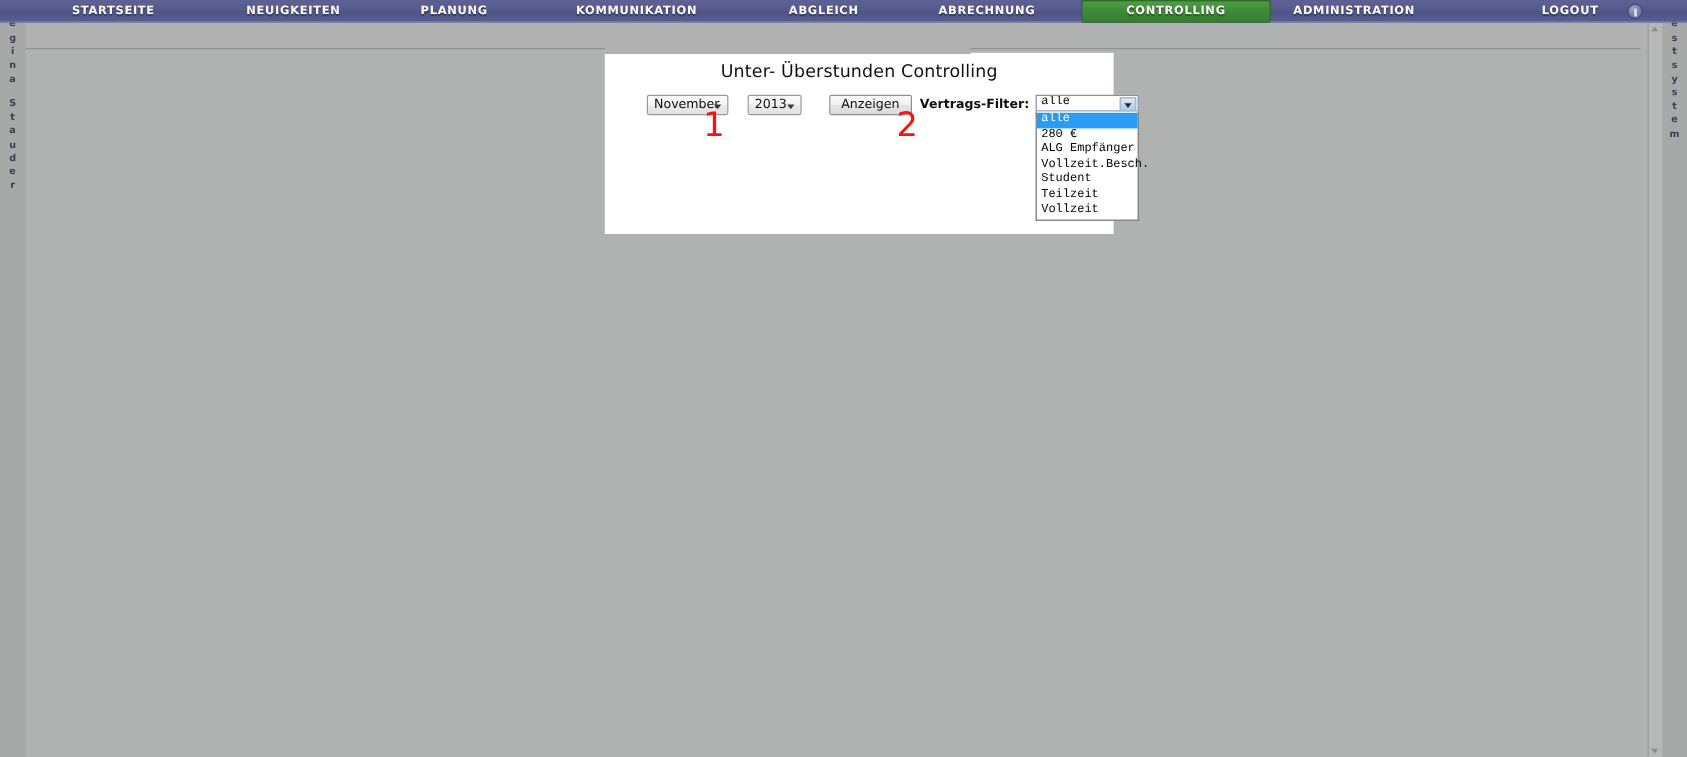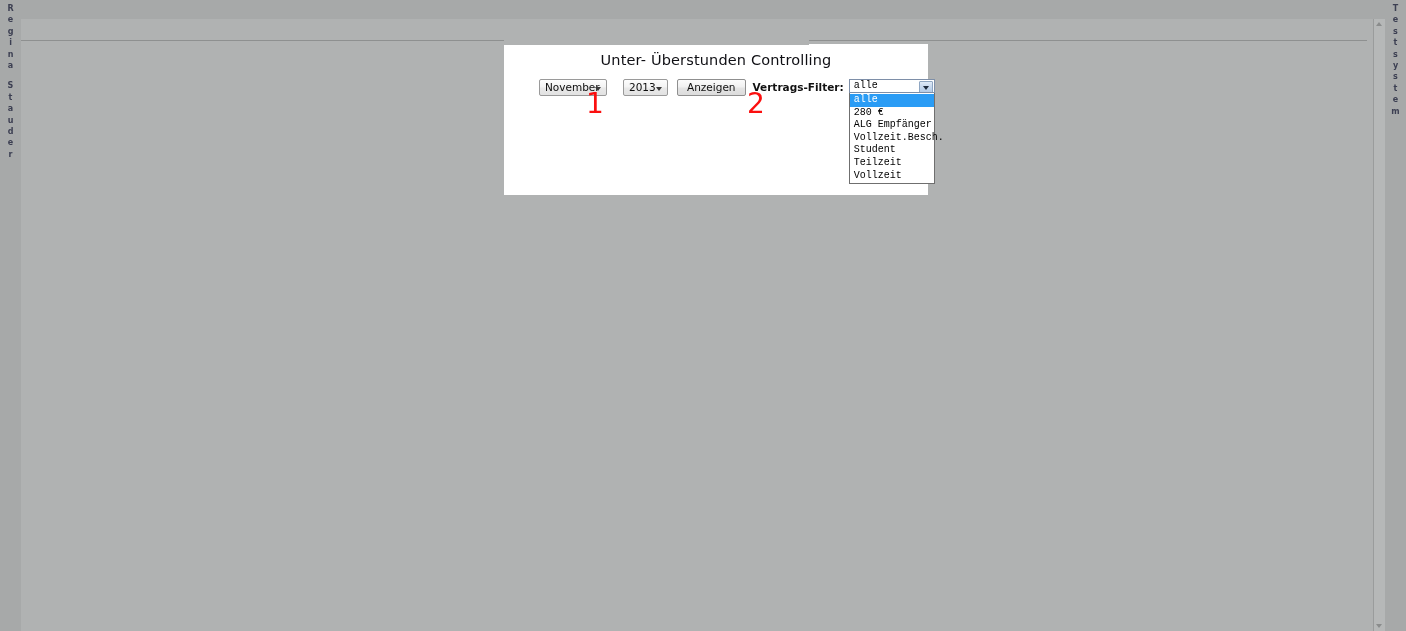--- a/index.html
+++ b/index.html
@@ -209,21 +209,21 @@
   .ffselect .caret {
     position: absolute;
     right: 5px;
     top: 7px;
     width: 0; height: 0;
     border-left: 3.5px solid transparent;
     border-right: 3.5px solid transparent;
     border-top: 4px solid #3a3a3a;
   }
   .sel-month { width: 68px; margin-right: 16px; }
-  .sel-year  { width: 45px; margin-right: 9px; }
+  .sel-year  { width: 45px; margin-right: 23px; }
 
   .btn-show {
     height: 17px;
     min-width: 55px;
     padding: 0 9px;
     background: linear-gradient(to bottom, #fbfbfb 0%, #f0f0f0 48%, #e4e4e4 52%, #dcdcdc 100%);
     border: 1px solid #8f8f8f;
     border-radius: 2px;
     font-family: "DejaVu Sans", "Liberation Sans", sans-serif;
     font-size: 10.5px;
@@ -320,20 +320,34 @@
     z-index: 70;
   }
   .annot-1 { left: 586px; top: 90px; }
   .annot-2 { left: 747px; top: 90px; }
 </style>
 </head>
 <body>
 
 <div id="app">
 
+  <div class="topnav">
+    <div class="nav-items" id="nav-items">
+        <div class="nav-item" style="left: 21px; width: 147px;">STARTSEITE</div>
+        <div class="nav-item" style="left: 171px; width: 147px;">NEUIGKEITEN</div>
+        <div class="nav-item" style="left: 305px; width: 147px;">PLANUNG</div>
+        <div class="nav-item" style="left: 457px; width: 147px;">KOMMUNIKATION</div>
+        <div class="nav-item" style="left: 613px; width: 147px;">ABGLEICH</div>
+        <div class="nav-item" style="left: 749px; width: 147px;">ABRECHNUNG</div>
+        <div class="nav-item active" style="left: 901px; width: 158px;">CONTROLLING</div>
+        <div class="nav-item" style="left: 1055px; width: 147px;">ADMINISTRATION</div>
+        <div class="nav-item" style="left: 1235px; width: 147px;">LOGOUT</div>
+      </div>
+    <div class="nav-help"></div>
+  </div>
 
   <div class="side-label left">
     <span class="word" id="side-left-1">
         <span class="ch">R</span>
         <span class="ch">e</span>
         <span class="ch">g</span>
         <span class="ch">i</span>
         <span class="ch">n</span>
         <span class="ch">a</span>
       </span>

